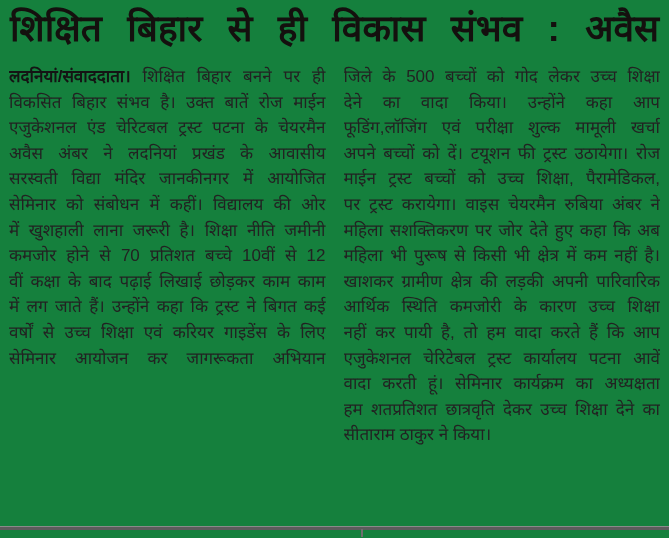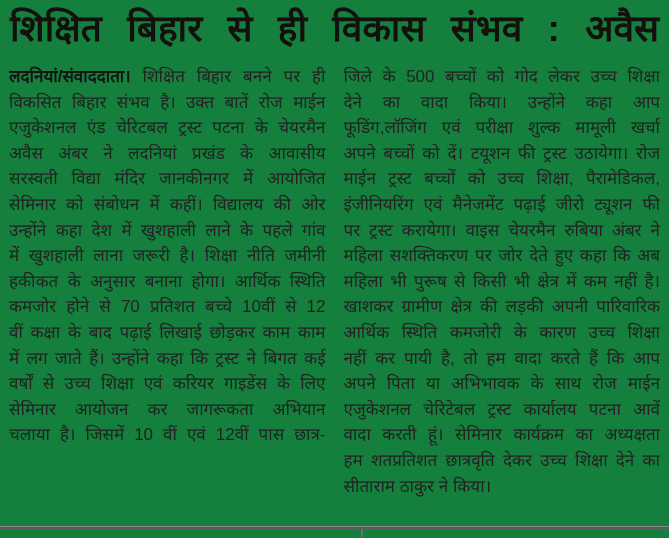--- a/index.html
+++ b/index.html
@@ -79,44 +79,39 @@
   <div class="body">
     <div class="col" id="col-0">
       <div class="line">
         <span class="dateline">लदनियां/संवाददाता।</span><span> शिक्षित बिहार बनने पर ही</span>
       </div>
     <div class="line">विकसित बिहार संभव है। उक्त बातें रोज माईन</div>
         <div class="line">एजुकेशनल एंड चेरिटबल ट्रस्ट पटना के चेयरमैन</div>
         <div class="line">अवैस अंबर ने लदनियां प्रखंड के आवासीय</div>
         <div class="line">सरस्वती विद्या मंदिर जानकीनगर में आयोजित</div>
         <div class="line">सेमिनार को संबोधन में कहीं। विद्यालय की ओर</div>
-        <div class="line">उन्होंने कहा देश में खुशहाली लाने के पहले गांव</div>
         <div class="line">में खुशहाली लाना जरूरी है। शिक्षा नीति जमीनी</div>
-        <div class="line">हकीकत के अनुसार बनाना होगा। आर्थिक स्थिति</div>
         <div class="line">कमजोर होने से 70 प्रतिशत बच्चे 10वीं से 12</div>
         <div class="line">वीं कक्षा के बाद पढ़ाई लिखाई छोड़कर काम काम</div>
         <div class="line">में लग जाते हैं। उन्होंने कहा कि ट्रस्ट ने बिगत कई</div>
         <div class="line">वर्षों से उच्च शिक्षा एवं करियर गाइडेंस के लिए</div>
         <div class="line">सेमिनार आयोजन कर जागरूकता अभियान</div>
-        <div class="line">चलाया है। जिसमें 10 वीं एवं 12वीं पास छात्र-</div>
       </div>
     <div class="col" id="col-1">
         <div class="line">जिले के 500 बच्चों को गोद लेकर उच्च शिक्षा</div>
         <div class="line">देने का वादा किया। उन्होंने कहा आप</div>
         <div class="line">फूडिंग,लॉजिंग एवं परीक्षा शुल्क मामूली खर्चा</div>
         <div class="line">अपने बच्चों को दें। टयूशन फी ट्रस्ट उठायेगा। रोज</div>
         <div class="line">माईन ट्रस्ट बच्चों को उच्च शिक्षा, पैरामेडिकल,</div>
-        <div class="line">इंजीनियरिंग एवं मैनेजमेंट पढ़ाई जीरो ट्यूशन फी</div>
         <div class="line">पर ट्रस्ट करायेगा। वाइस चेयरमैन रुबिया अंबर ने</div>
         <div class="line">महिला सशक्तिकरण पर जोर देते हुए कहा कि अब</div>
         <div class="line">महिला भी पुरूष से किसी भी क्षेत्र में कम नहीं है।</div>
         <div class="line">खाशकर ग्रामीण क्षेत्र की लड़की अपनी पारिवारिक</div>
         <div class="line">आर्थिक स्थिति कमजोरी के कारण उच्च शिक्षा</div>
         <div class="line">नहीं कर पायी है, तो हम वादा करते हैं कि आप</div>
-        <div class="line">अपने पिता या अभिभावक के साथ रोज माईन</div>
         <div class="line">एजुकेशनल चेरिटेबल ट्रस्ट कार्यालय पटना आवें</div>
         <div class="line">वादा करती हूं। सेमिनार कार्यक्रम का अध्यक्षता</div>
         <div class="line">हम शतप्रतिशत छात्रवृति देकर उच्च शिक्षा देने का</div>
         <div class="line end">सीताराम ठाकुर ने किया।</div>
       </div>
   </div>
 
   <div class="bottom-rule">
     <span class="rule-tick"></span>
   </div>

